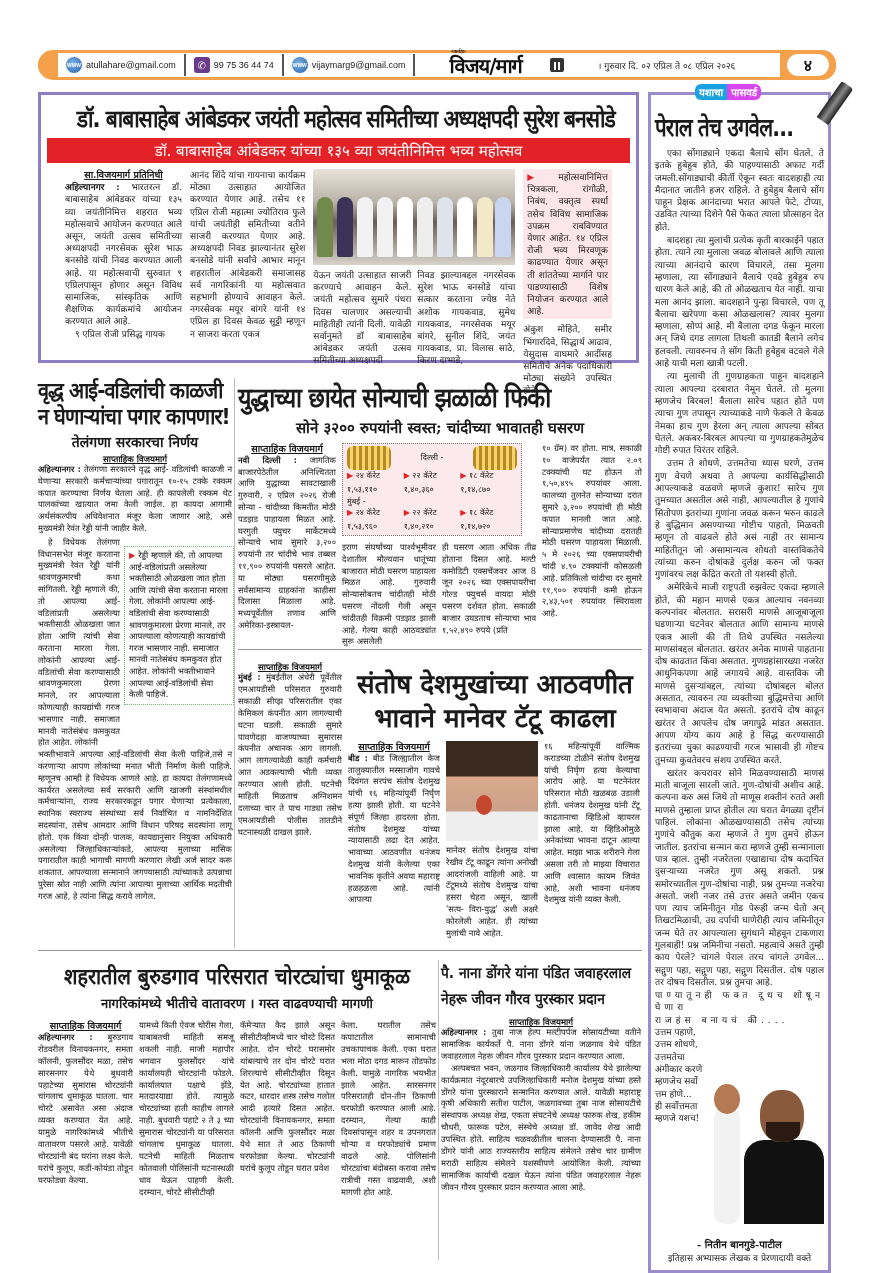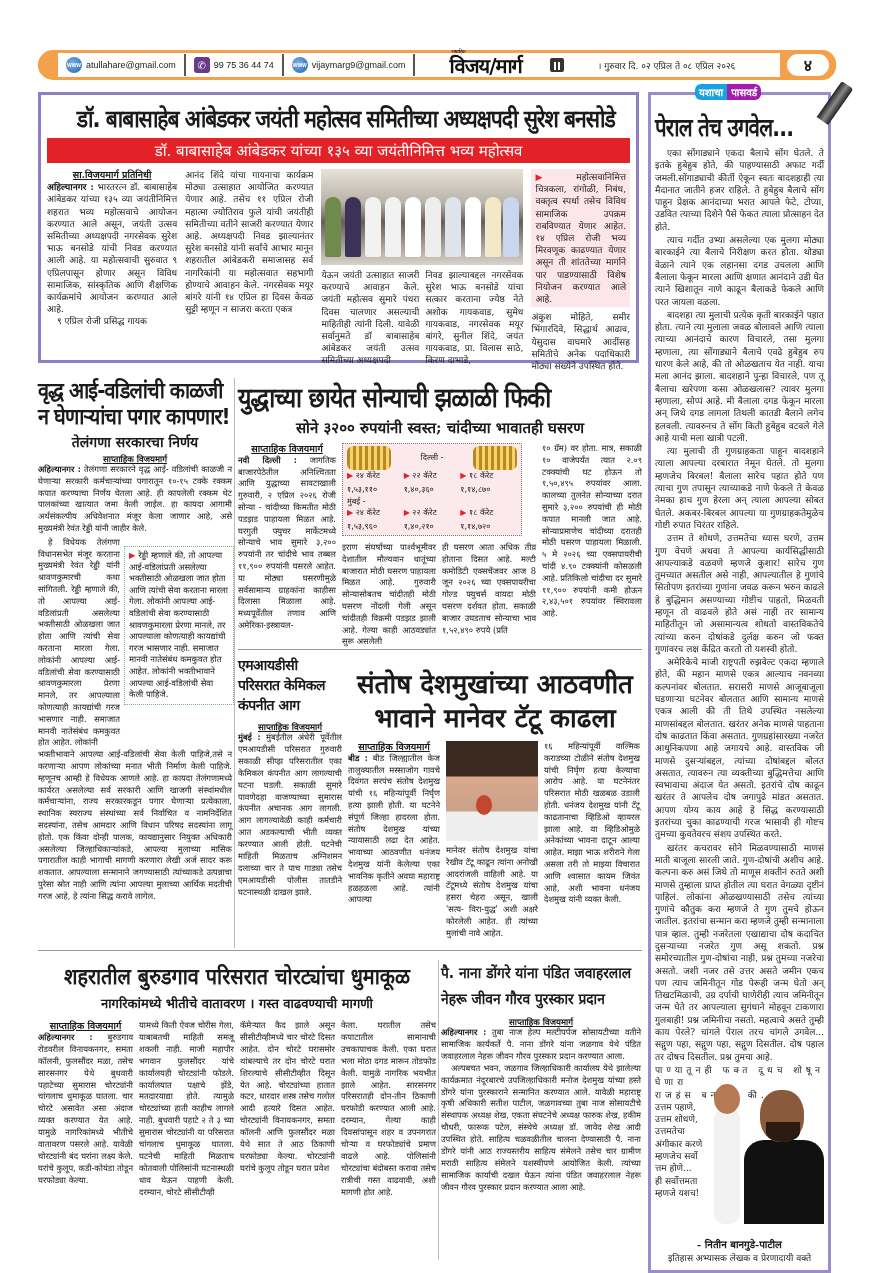--- a/index.html
+++ b/index.html
@@ -17,34 +17,34 @@
   .logo small { position: absolute; top: -4px; left: 2px; font-size: 5px; font-weight: normal; }
   .cal-icon { width: 14px; height: 14px; border: 2px solid #333; border-top-width: 4px; border-radius: 2px; margin-right: 34px; background: repeating-linear-gradient(90deg, #333 0 2px, #fff 2px 4px); }
   .mh-date { font-family: "DejaVu Sans", sans-serif; font-size: 9px; flex: 1; }
   .page-no { width: 56px; height: 30px; background: #f5a04a; border-radius: 0 14px 14px 0; margin-right: -3px; display: flex; align-items: center; justify-content: center; }
   .page-no span { background: #fff; width: 42px; height: 22px; border-radius: 11px; display: flex; align-items: center; justify-content: center; font-weight: bold; font-size: 16px; }
 
   
   .lead { position: absolute; left: 38px; top: 80px; width: 601px; height: 271px; border: 3px solid #8e7fc4; }
   .lead h1 { font-family: "DejaVu Sans", sans-serif; font-weight: bold; font-size: 24px; letter-spacing: -1.2px; text-align: center; margin-top: 6px; white-space: nowrap; transform: scaleX(0.88); transform-origin: center; }
   .redbar { margin: 4px 6px 0; background: #e32228; color: #fff; font-family: "DejaVu Sans", sans-serif; font-size: 15px; text-align: center; padding: 2px 0 3px; }
-  .lead-cols { display: flex; gap: 8px; padding: 6px 6px 0; font-size: 9px; line-height: 12.2px; }
+  .lead-cols { display: flex; gap: 8px; padding: 6px 24px 0; font-size: 9px; line-height: 12.2px; }
   .col { text-align: justify; }
   .byline { font-weight: bold; text-align: center; font-size: 9.5px; }
   .dateline { font-weight: bold; }
   .photo { background: linear-gradient(180deg, #e8e2d8 0%, #b9b2a8 35%, #6a5e58 55%, #d9d3cc 100%); position: relative; overflow: hidden; }
   .photo .p { position: absolute; bottom: 8px; width: 16px; height: 60px; border-radius: 8px 8px 2px 2px; }
   .hl-box { background: #fde6ea; padding: 2px 4px; }
   .tri { color: #e32228; }
 
   
   .side { position: absolute; left: 648px; top: 80px; width: 183px; height: 1181px; border: 3px solid #9b8ccb; padding: 0 4px; }
   .tagpill { position: absolute; left: 44px; top: -11px; display: flex; font-family: "DejaVu Sans", sans-serif; font-size: 10px; color: #fff; font-weight: bold; }
   .tagpill span:first-child { background: #1aa1e0; padding: 1px 4px; border-radius: 6px 0 0 6px; }
-  .tagpill span:last-child { background: #a21caf; padding: 1px 4px; border-radius: 0 6px 6px 0; }
+  .tagpill span:last-child { background: #d946ef; padding: 1px 4px; border-radius: 0 6px 6px 0; }
   .pen-icon { position: absolute; right: -14px; top: -14px; width: 14px; height: 44px; background: linear-gradient(90deg, #222, #888, #222); transform: rotate(35deg); border-radius: 3px 3px 0 0; }
   .side h2 { font-family: "DejaVu Sans", sans-serif; font-weight: bold; font-size: 25px; letter-spacing: -1px; margin-top: 14px; white-space: nowrap; transform: scaleX(0.82); transform-origin: left; }
   .side .body { font-size: 9px; line-height: 12.3px; text-align: justify; margin-top: 4px; }
   .side .body p { text-indent: 12px; margin-bottom: 1px; }
   .spaced { letter-spacing: 4px; }
   .speaker { position: absolute; right: 0; bottom: 46px; width: 120px; height: 140px; overflow: hidden; }
   .speaker .head { position: absolute; left: 52px; top: 6px; width: 44px; height: 52px; border-radius: 45%; background: #8a5a3c; }
   .speaker .beard { position: absolute; left: 58px; top: 38px; width: 34px; height: 20px; border-radius: 0 0 50% 50%; background: #2a1a12; }
   .speaker .jacket { position: absolute; left: 36px; top: 56px; width: 80px; height: 90px; background: #111; border-radius: 20px 20px 0 0; }
   .speaker .arm { position: absolute; left: 6px; top: 24px; width: 26px; height: 116px; background: #f2f2f2; border-radius: 10px; }
@@ -166,21 +166,20 @@
 
   <div class="side">
     <div class="tagpill">
       <span>यशाचा</span>
       <span>पासवर्ड</span>
     </div>
     <div class="pen-icon"></div>
     <h2>पेराल तेच उगवेल...</h2>
     <div class="body">
       <p>एका सोंगाड्याने एकदा बैलाचे सोंग घेतले. ते इतके हुबेहुब होते, की पाहण्यासाठी अफाट गर्दी जमली.सोंगाड्याची कीर्ती ऐकून स्वतः बादशहाही त्या मैदानात जातीने हजर राहिले. ते हुबेहुब बैलाचे सोंग पाहून प्रेक्षक आनंदाच्या भरात आपले फेटे, टोप्या, उडवित त्याच्या दिशेने पैसे फेकत त्याला प्रोत्साहन देत होते.</p>
-      <p>त्याच गर्दीत उभ्या असलेल्या एक मुलगा मोठ्या बारकाईने त्या बैलाचे निरीक्षण करत होता. थोड्या वेळाने त्याने एक लहानसा दगड उचलला आणि बैलाला फेकून मारला आणि क्षणात आनंदाने उडी घेत त्याने खिशातून नाणे काढून बैलाकडे फेकले आणि परत जायला वळला.</p>
       <p>बादशहा त्या मुलाची प्रत्येक कृती बारकाईने पहात होता. त्याने त्या मुलाला जवळ बोलावले आणि त्याला त्याच्या आनंदाचे कारण विचारले, तसा मुलगा म्हणाला, त्या सोंगाड्याने बैलाचे एवढे हुबेहुब रुप धारण केले आहे, की तो ओळखताच येत नाही. याचा मला आनंद झाला. बादशहाने पुन्हा विचारले, पण तू बैलाचा खरेपणा कसा ओळखलास? त्यावर मुलगा म्हणाला, सोप्पं आहे. मी बैलाला दगड फेकून मारला अन् जिथे दगड लागला तिथली कातडी बैलाने लगेच हलवली. त्यावरुनच ते सोंग किती हुबेहुब वटवले गेले आहे याची मला खात्री पटली.</p>
       <p>त्या मुलाची ती गुणग्राहकता पाहून बादशहाने त्याला आपल्या दरबारात नेमून घेतले. तो मुलगा म्हणजेच बिरबल! बैलाला सारेच पहात होते पण त्याचा गुण तपासून त्याच्याकडे नाणे फेकले ते केवळ नेमका हाच गुण हेरला अन् त्याला आपल्या सोबत घेतले. अकबर-बिरबल आपल्या या गुणग्राहकतेमुळेच गोष्टी रुपात चिरंतर राहिले.</p>
       <p>उत्तम ते शोधणे, उत्तमतेचा ध्यास घरणे, उत्तम गुण वेचणे अथवा ते आपल्या कार्यसिद्धीसाठी आपल्याकडे वळवणे म्हणजे कुशार! सारेच गुण तुमच्यात असतील असे नाही, आपल्यातील हे गुणांचे सितोपण इतरांच्या गुणांना जवळ करून भरुन काढले हे बुद्धिमान असण्याच्या गोष्टीच पाहतो, मिळवती म्हणून तो वाढवले होते असं नाही तर सामान्य माहितीतून जो असामान्यत्व शोधतो वास्तविकतेचे त्यांच्या करुन दोषांकडे दुर्लक्ष करुन जो फक्त गुणांवरच लक्ष केंद्रित करतो तो यशस्वी होतो.</p>
       <p>अमेरिकेचे माजी राष्ट्रपती रुझवेल्ट एकदा म्हणाले होते, की महान माणसे एकत्र आल्याच नवनव्या कल्पनांवर बोलतात. सरासरी माणसे आजूबाजूला घडणाऱ्या घटनेवर बोलतात आणि सामान्य माणसे एकत्र आली की ती तिथे उपस्थित नसलेल्या माणसांबद्दल बोलतात. खरंतर अनेक माणसे पाहताना दोष काढतात किंवा असतात. गुणग्रहांसारख्या नजरेत आधुनिकपणा आहे जगायचे आहे. वास्तविक जी माणसे दुसऱ्यांबद्दल, त्यांच्या दोषांबद्दल बोलत असतात, त्यावरुन त्या व्यक्तीच्या बुद्धिमत्तेचा आणि स्वभावाचा अंदाज येत असतो. इतरांचे दोष काढून खरंतर ते आपलेच दोष जगापुढे मांडत असतात. आपण योग्य काय आहे हे सिद्ध करण्यासाठी इतरांच्या चुका काढण्याची गरज भासावी ही गोष्टच तुमच्या कुवतेवरच संशय उपस्थित करते.</p>
       <p>खरंतर कचरावर सोने मिळवण्यासाठी माणसं माती बाजूला सारली जाते. गुण-दोषांची अशीच आहे. कल्पना करु असं जिथे तो माणूस शक्तीनं रुतते अशी माणसे तुम्हाला प्राप्त होतील त्या घरात वेगळ्या दृष्टीनं पाहिलं. लोकांना ओळखण्यासाठी तसेच त्यांच्या गुणांचे कौतुक करा म्हणजे ते गुण तुमचे होऊन जातील. इतरांचा सन्मान करा म्हणजे तुम्ही सन्मानाला पात्र व्हाल. तुम्ही नजरेतला एखाद्याचा दोष कदाचित दुसऱ्याच्या नजरेत गुण असू शकतो. प्रश्न समोरच्यातील गुण-दोषांचा नाही, प्रश्न तुमच्या नजरेचा असतो. जशी नजर तसे उत्तर असते जमीन एकच पण त्याच जमिनीतून गोड पेरूही जन्म घेतो अन् तिखटमिळाची, उग्र दर्पाची घाणेरीही त्याच जमिनीतून जन्म घेते तर आपल्याला सुगंधाने मोहवून टाकणारा गुलबाही! प्रश्न जमिनीचा नसतो. महत्वाचे असते तुम्ही काय पेरले? चांगले पेराल तरच चांगले उगवेल... सद्गुण पहा, सद्गुण पहा, सद्गुण दिसतील. दोष पहाल तर दोषच दिसतील. प्रश्न तुमचा आहे.</p>
       <div class="spaced">पाण्यातूनही फक्त दूधच शोषून घेणारा</div>
       <div class="spaced">राजहंस बनायचं की....</div>
       <div style="width:60px">
         <div>उत्तम पहाणे,</div>
         <div>उत्तम शोधणे,</div>
@@ -259,21 +258,20 @@
         <div style="display:flex;gap:6px;margin-top:6px">
           <div class="col" style="width:94px">इराण संघर्षाच्या पार्श्वभूमीवर देशातील मौल्यवान धातूंच्या बाजारात मोठी घसरण पाहायला मिळत आहे. गुरुवारी सोन्यासोबतच चांदीतही मोठी घसरण नोंदली गेली असून चांदीतही विक्रमी पडझड झाली आहे. गेल्या काही आठवड्यांत सुरू असलेली</div>
           <div class="col" style="width:94px">ही घसरण आता अधिक तीव्र होताना दिसत आहे. मल्टी कमोडिटी एक्सचेंजवर आज 8 जून २०२६ च्या एक्सपायरीचा गोल्ड फ्युचर्स वायदा मोठी घसरण दर्शवत होता. सकाळी बाजार उघडताच सोन्याचा भाव १,५२,४९० रुपये (प्रति</div>
         </div>
       </div>
       <div class="col" style="width:100px">१० ग्रॅम) वर होता. मात्र, सकाळी १० वाजेपर्यंत त्यात २.०९ टक्क्यांची घट होऊन तो १,५०,४९५ रुपयांवर आला. कालच्या तुलनेत सोन्याच्या दरात सुमारे ३,२०० रुपयांची ही मोठी कपात मानली जात आहे. सोन्याप्रमाणेच चांदीच्या दरातही मोठी घसरण पाहायला मिळाली. ५ मे २०२६ च्या एक्सपायरीची चांदी ४.९० टक्क्यांनी कोसळली आहे. प्रतिकिलो चांदीचा दर सुमारे ११,९०० रुपयांनी कमी होऊन २,४३,५०१ रुपयांवर स्थिरावला आहे.</div>
     </div>
   </div>
 
   <div class="midc">
-    <h2>एमआयडीसी परिसरात केमिकल कंपनीत आग</h2>
     <div class="by ul">साप्ताहिक विजयमार्ग</div>
     <div class="txt">
       <span class="dateline">मुंबई :</span>
       <span>मुंबईतील अंधेरी पूर्वेतील एमआयडीसी परिसरात गुरुवारी सकाळी सीप्झ परिसरातील एका केमिकल कंपनीत आग लागल्याची घटना घडली. सकाळी सुमारे पावणेदहा वाजण्याच्या सुमारास कंपनीत अचानक आग लागली. आग लागल्यावेळी काही कर्मचारी आत अडकल्याची भीती व्यक्त करण्यात आली होती. घटनेची माहिती मिळताच अग्निशमन दलाच्या चार ते पाच गाड्या तसेच एमआयडीसी पोलीस तातडीने घटनास्थळी दाखल झाले.</span>
     </div>
   </div>
 
   <div class="tattoo">
     <h2>संतोष देशमुखांच्या आठवणीत</h2>
     <h2>भावाने मानेवर टॅटू काढला</h2>

